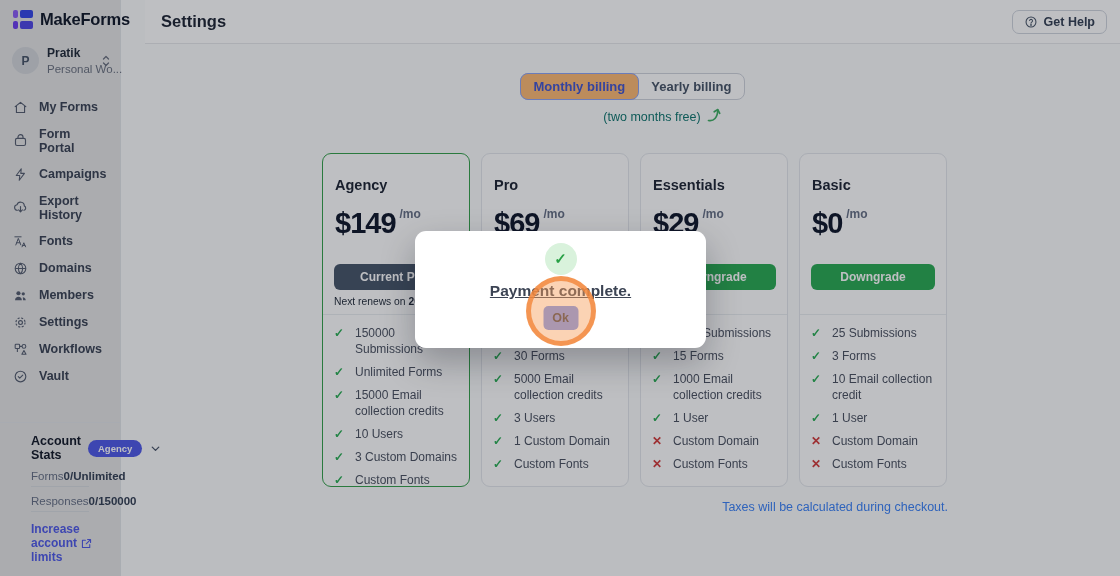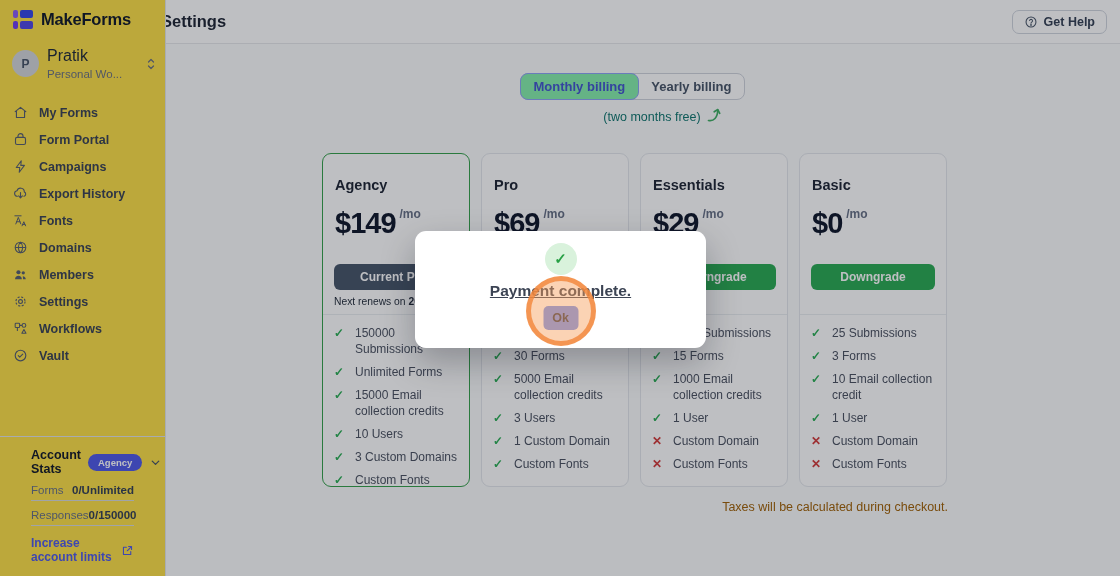--- a/index.html
+++ b/index.html
@@ -1,33 +1,33 @@
 <!DOCTYPE html>
 <html><head>
 <meta charset="utf-8">
 <style>
   * { margin:0; padding:0; box-sizing:border-box; }
   html,body { width:1120px; height:576px; overflow:hidden; }
   body { font-family:"Liberation Sans", sans-serif; background:#fbfcfd; position:relative; color:#1d2433; }
 
   
-  .sidebar { position:absolute; left:0; top:0; width:166px; height:576px; background:#fde047; border-right:1px solid #e3e6ea; z-index:1; }
+  .sidebar { position:absolute; left:0; top:0; width:121px; height:576px; background:#e5e5e5; border-right:1px solid #e3e6ea; z-index:1; }
   .logo-row { display:flex; align-items:center; gap:7px; padding:10px 0 0 13px; }
   .logo-mark { width:21px; height:19px; display:flex; flex-direction:column; gap:2.5px; }
   .logo-mark .row { display:flex; gap:2px; height:8px; }
   .logo-mark .seg-s { width:5px; border-radius:2px; background:#8b5cf6; }
   .logo-mark .seg-l { width:13px; border-radius:2px; background:#3546e8; }
   .logo-mark .row:last-child .seg-s { background:#6d3ef0; }
   .logo-mark .row:last-child .seg-l { background:#4f46e5; }
   .logo-text { font-size:16.5px; font-weight:800; color:#101828; letter-spacing:-.2px; }
 
   .workspace { margin:17px 8px 0 12px; display:flex; align-items:center; gap:8px; cursor:pointer; }
   .avatar { width:27px; height:27px; border-radius:50%; background:#d3d6db; color:#475467; font-size:12px; font-weight:700; display:flex; align-items:center; justify-content:center; flex:none; }
   .ws-meta { flex:1; min-width:0; }
-  .ws-name { font-size:16px; font-weight:400; color:#1f2937; line-height:1.3; }
+  .ws-name { font-size:12px; font-weight:700; color:#1f2937; line-height:1.3; }
   .ws-sub  { font-size:11.5px; color:#6b7280; line-height:1.25; white-space:nowrap; }
   .ws-chevron { color:#6b7280; flex:none; }
 
   .nav { margin-top:18px; }
   .nav-item { display:flex; align-items:center; gap:11px; padding:6px 13px; font-size:12.5px; font-weight:600; color:#3a4354; cursor:pointer; }
   .nav-item .icn { color:#555e70; display:flex; }
 
   .acct { position:absolute; left:0; right:0; bottom:0; padding:11px 31px 12px; border-top:1px solid #e1e4e8; }
   .acct-head { display:flex; align-items:center; gap:7px; }
   .acct-title { font-size:12.5px; font-weight:800; color:#111827; }
@@ -43,21 +43,21 @@
   .topbar { height:44px; background:#fff; border-bottom:1px solid #e6e8eb; display:flex; align-items:center; padding:0 13px 0 16px; }
   .topbar-title { font-size:16.5px; font-weight:700; color:#1d2433; }
   .help-btn { margin-left:auto; display:flex; align-items:center; gap:6px; border:1px solid #d0d5dd; background:#fff; border-radius:7px; padding:4px 11px; font-size:12.5px; color:#344054; font-weight:600; cursor:pointer; }
   .help-btn .icn { display:flex; color:#475467; }
 
   .content { position:absolute; top:44px; left:0; right:0; bottom:0; background:#fbfcfd; }
 
   .toggle-wrap { position:absolute; top:29px; left:0; right:0; display:flex; justify-content:center; }
   .toggle { display:flex; border:1px solid #cfd4dc; border-radius:8px; background:#fff; }
   .toggle-btn { padding:5px 13px; font-size:13px; font-weight:600; color:#475467; cursor:pointer; border-radius:8px; }
-  .toggle-btn.active { border:1px solid #8da3f5; margin:-1px; color:#4256cf; background:#86efac; }
+  .toggle-btn.active { border:1px solid #8da3f5; margin:-1px; color:#4256cf; background:#fdba74; }
 
   .free-note { position:absolute; top:62px; left:0; right:0; display:flex; justify-content:center; }
   .free-note .inner { transform:translateX(30px); display:flex; align-items:flex-end; gap:6px; font-size:12.5px; color:#0f766e; }
   .free-note .arrow { display:flex; padding-bottom:1px; }
 
   .cards { position:absolute; left:177px; top:109px; display:flex; gap:11px; }
   .card { width:148px; height:334px; background:#fff; border:1px solid #e4e7ec; border-radius:9px; position:relative; }
   .card.current { border-color:#35a14b; }
   .card-name { margin:23px 12px 0; font-size:14.5px; font-weight:600; color:#1d2433; }
   .card-price { margin:14px 12px 0; display:flex; align-items:flex-start; gap:4px; }
@@ -68,21 +68,21 @@
   .btn-green { background:#2aab53; color:#fff; }
   .renews { position:absolute; top:142px; left:11px; font-size:10.3px; color:#1f2937; white-space:nowrap; }
   .renews b { font-weight:700; }
   .card-divider { position:absolute; top:160px; left:0; right:0; height:1px; background:#eaedf0; }
   .features { position:absolute; top:171px; left:11px; right:6px; }
   .feat { display:flex; gap:10px; margin-bottom:7px; font-size:12px; color:#4a5160; line-height:16px; }
   .feat .mark { flex:none; font-weight:700; font-size:12px; width:11px; }
   .feat .tick { color:#2bae55; }
   .feat .cross { color:#d23b3b; }
 
-  .tax-note { position:absolute; top:456px; right:172px; font-size:12.5px; color:#a16207; }
+  .tax-note { position:absolute; top:456px; right:172px; font-size:12.5px; color:#3b82f6; }
 
   
   .backdrop { position:absolute; inset:0; background:rgba(13,18,28,0.27); z-index:40; }
   .modal { position:absolute; left:415px; top:231px; width:291px; height:117px; background:#fff; border-radius:11px; z-index:50; box-shadow:0 14px 34px rgba(10,15,25,.28); }
   .modal-check-circle { position:absolute; left:50%; transform:translateX(-50%); top:12px; width:32px; height:32px; border-radius:50%; background:#d9f2dc; color:#27a045; display:flex; align-items:center; justify-content:center; font-size:15px; font-weight:700; }
   .modal-msg { position:absolute; top:51px; left:0; width:100%; text-align:center; font-size:15.5px; font-weight:600; color:#3c4454;text-decoration:underline; }
   .modal-ok { position:absolute; top:75px; left:50%; transform:translateX(-50%); min-width:35px; height:24px; border:none; border-radius:5px; background:rgb(110,146,246); color:#333b4d; font-size:12.5px; font-weight:700; font-family:inherit; display:flex; align-items:center; justify-content:center; cursor:pointer; padding:0 8px; }
   .click-ring { position:absolute; left:526px; top:276px; width:70px; height:70px; border-radius:50%; background:rgba(247,158,88,0.45); border:5px solid rgba(242,134,57,0.8); z-index:60; pointer-events:none; }
 
   svg { display:block; }

